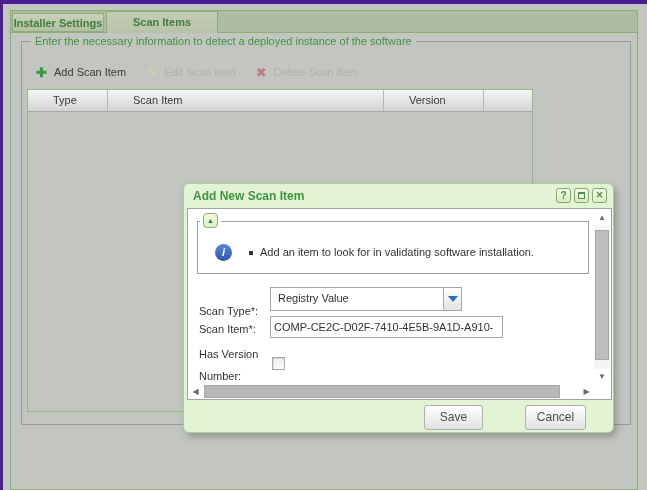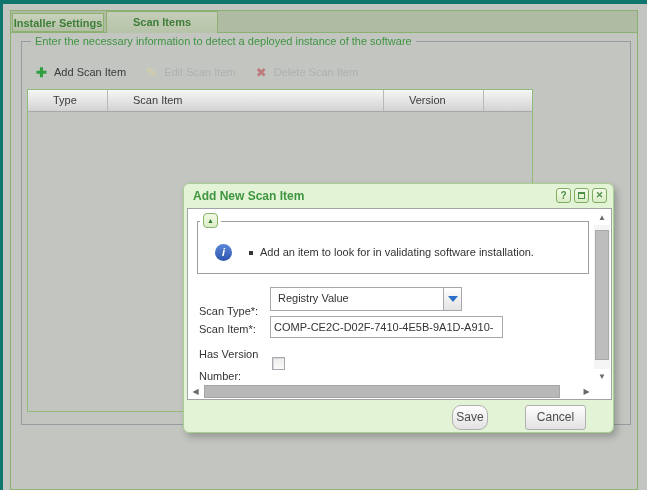--- a/index.html
+++ b/index.html
@@ -1,18 +1,18 @@
 <!DOCTYPE html>
 <html><head>
 <meta charset="utf-8">
 <style>
   * { margin:0; padding:0; box-sizing:border-box; }
   html,body { width:647px; height:490px; }
   body { font-family:"Liberation Sans", sans-serif; background:#fafbf8; position:relative; overflow:hidden; }
-  .screen { position:absolute; left:0; top:0; width:647px; height:490px; background:#0f766e; }
+  .screen { position:absolute; left:0; top:0; width:647px; height:490px; background:#4c1d95; }
   .main-bg { position:absolute; left:3px; top:4px; width:644px; height:486px; background:#c3c5c1; }
 
   
   .tabpanel { position:absolute; left:10px; top:10px; width:628px; height:480px; border:1px solid #8bb06f; background:#c3c5c1; }
   .tabstrip { position:absolute; left:0; top:0; width:100%; height:22px; background:#b0bba3; border-bottom:1px solid #8bb06f; }
   .tab { position:absolute; border:1px solid #8bb06f; text-align:center; font-size:11px; font-weight:bold; color:#3e7e3a; background:linear-gradient(#c9d2bc,#b2bfa4); }
   .tab-inactive { left:1px; top:2px; width:92px; height:19px; line-height:18px; }
   .tab-active { left:95px; top:0px; width:112px; height:22px; line-height:21px; background:linear-gradient(#c4cdb7,#b7c3a9); border-bottom:none; }
 
   
@@ -71,21 +71,21 @@
   .vscroll .up { top:0; } .vscroll .down { bottom:0; }
   .vthumb { position:absolute; left:1px; top:20px; width:14px; height:130px; background:#bdbdbd; border:1px solid #a9a9a9; }
   .hscroll { position:absolute; left:1px; bottom:0px; height:15px; width:404px; background:#ffffff; }
   .hscroll .sbtn { position:absolute; top:0; width:13px; height:15px; background:#ffffff; color:#6a6a6a; font-size:8px; text-align:center; line-height:15px; }
   .hscroll .left { left:0; } .hscroll .right { right:0; }
   .hthumb { position:absolute; left:15px; top:1px; width:356px; height:13px; background:#b8b8b8; border:1px solid #a6a6a6; }
   .scroll-corner { position:absolute; right:1px; bottom:0; width:16px; height:15px; background:#ffffff; }
 
   
   .dlg-btn { position:absolute; top:221px; height:25px; border:1px solid #b0b0b0; border-radius:3px; background:linear-gradient(#fefefe,#e2e2e2); font-size:12px; color:#4c4c4c; text-align:center; line-height:23px; cursor:default; }
-  .btn-save { left:268px; width:36px;border-radius:9px; }
+  .btn-save { left:240px; width:59px; }
   .btn-cancel { left:341px; width:61px; }
 </style>
 </head>
 <body>
 
 <div class="screen">
   <div class="main-bg">
 
     <div class="tabpanel" style="left:7px; top:6px;">
       <div class="tabstrip">

